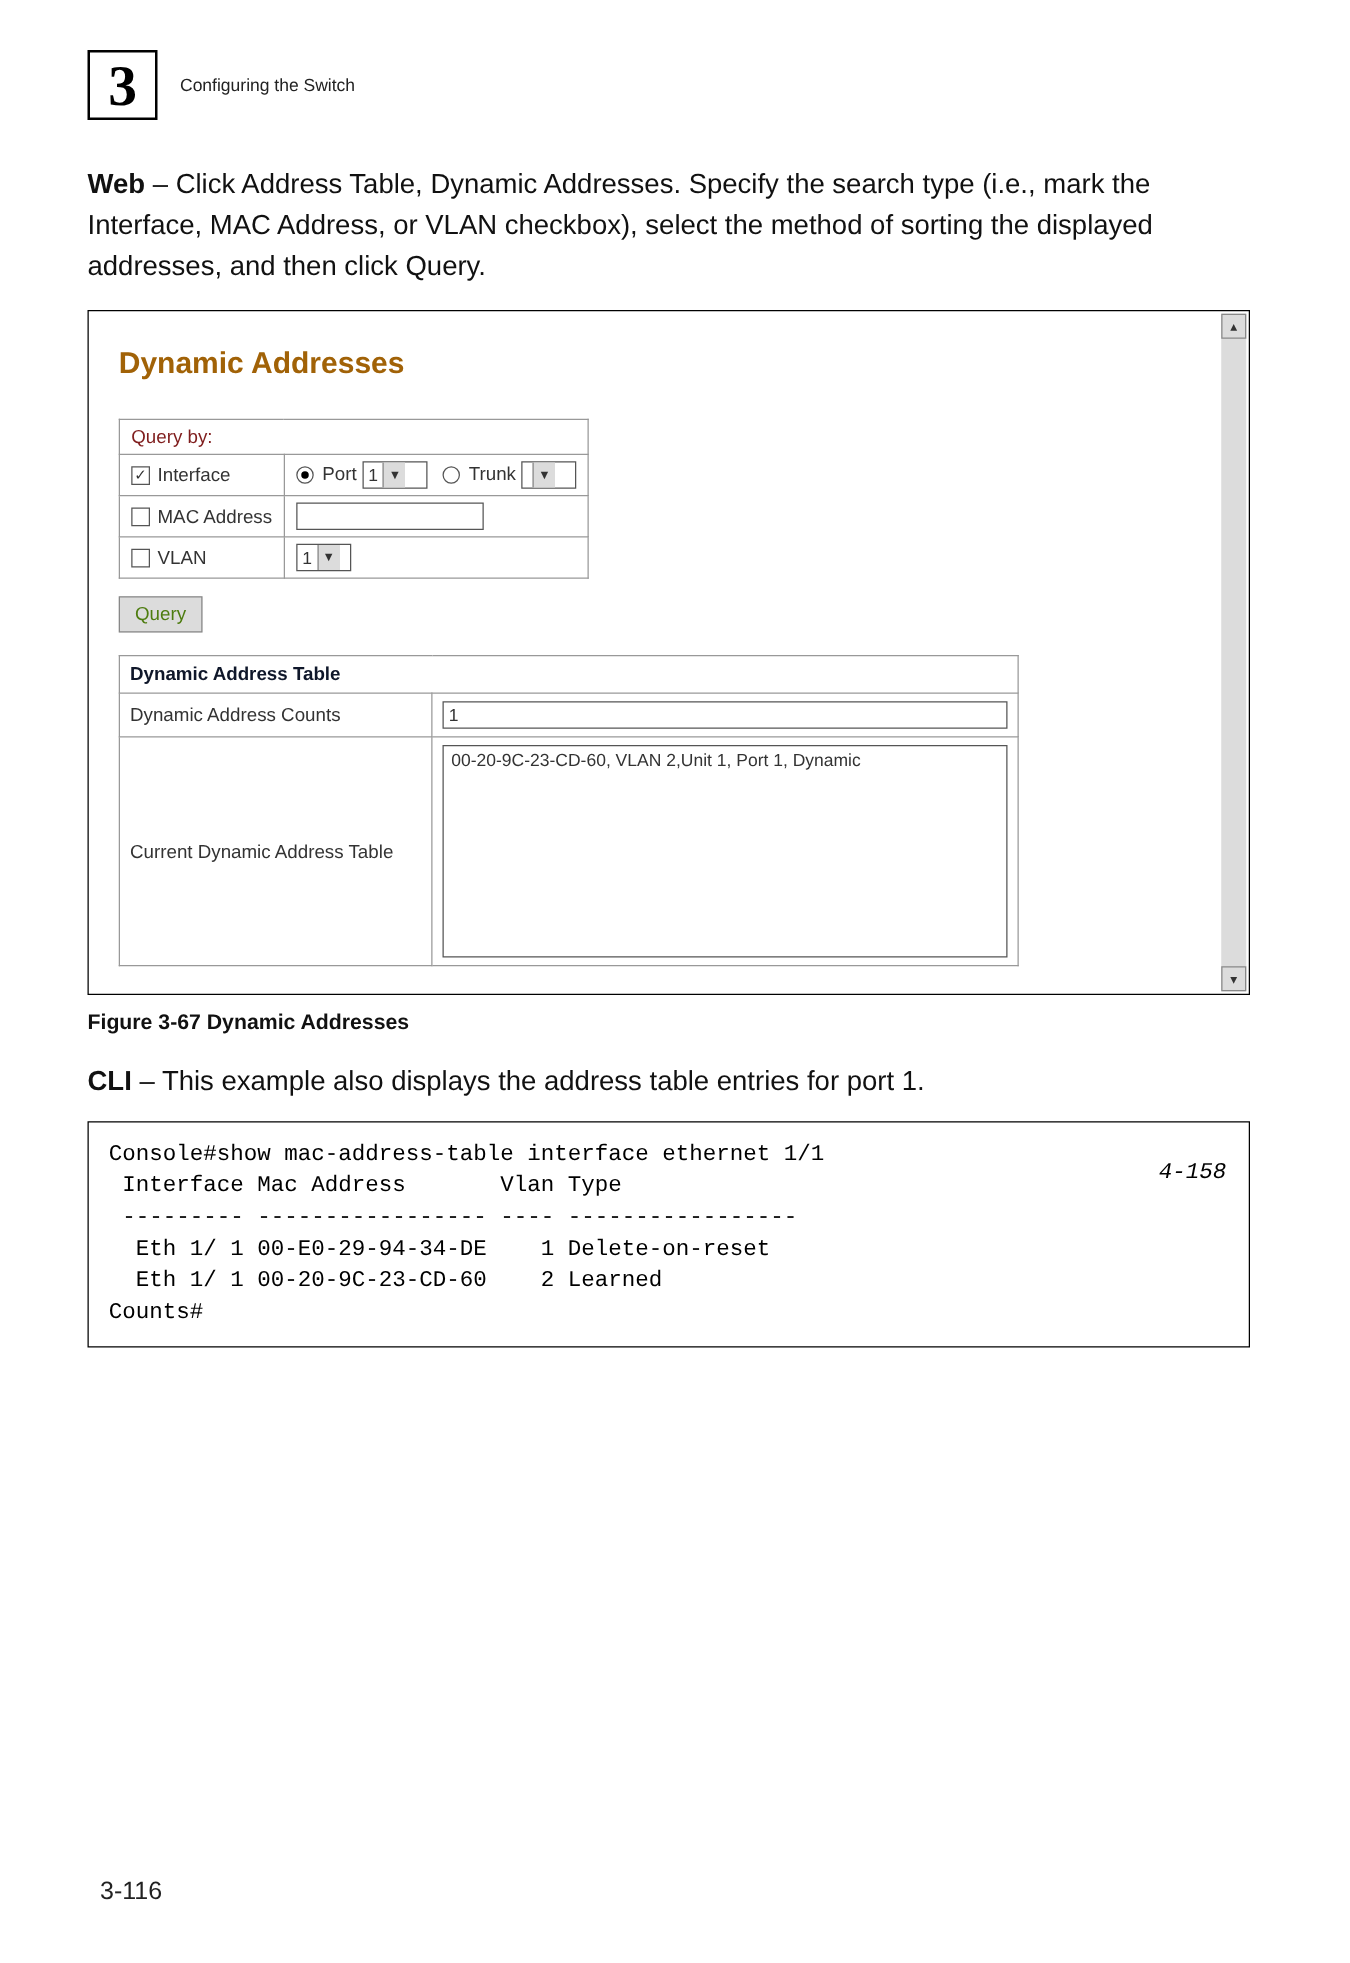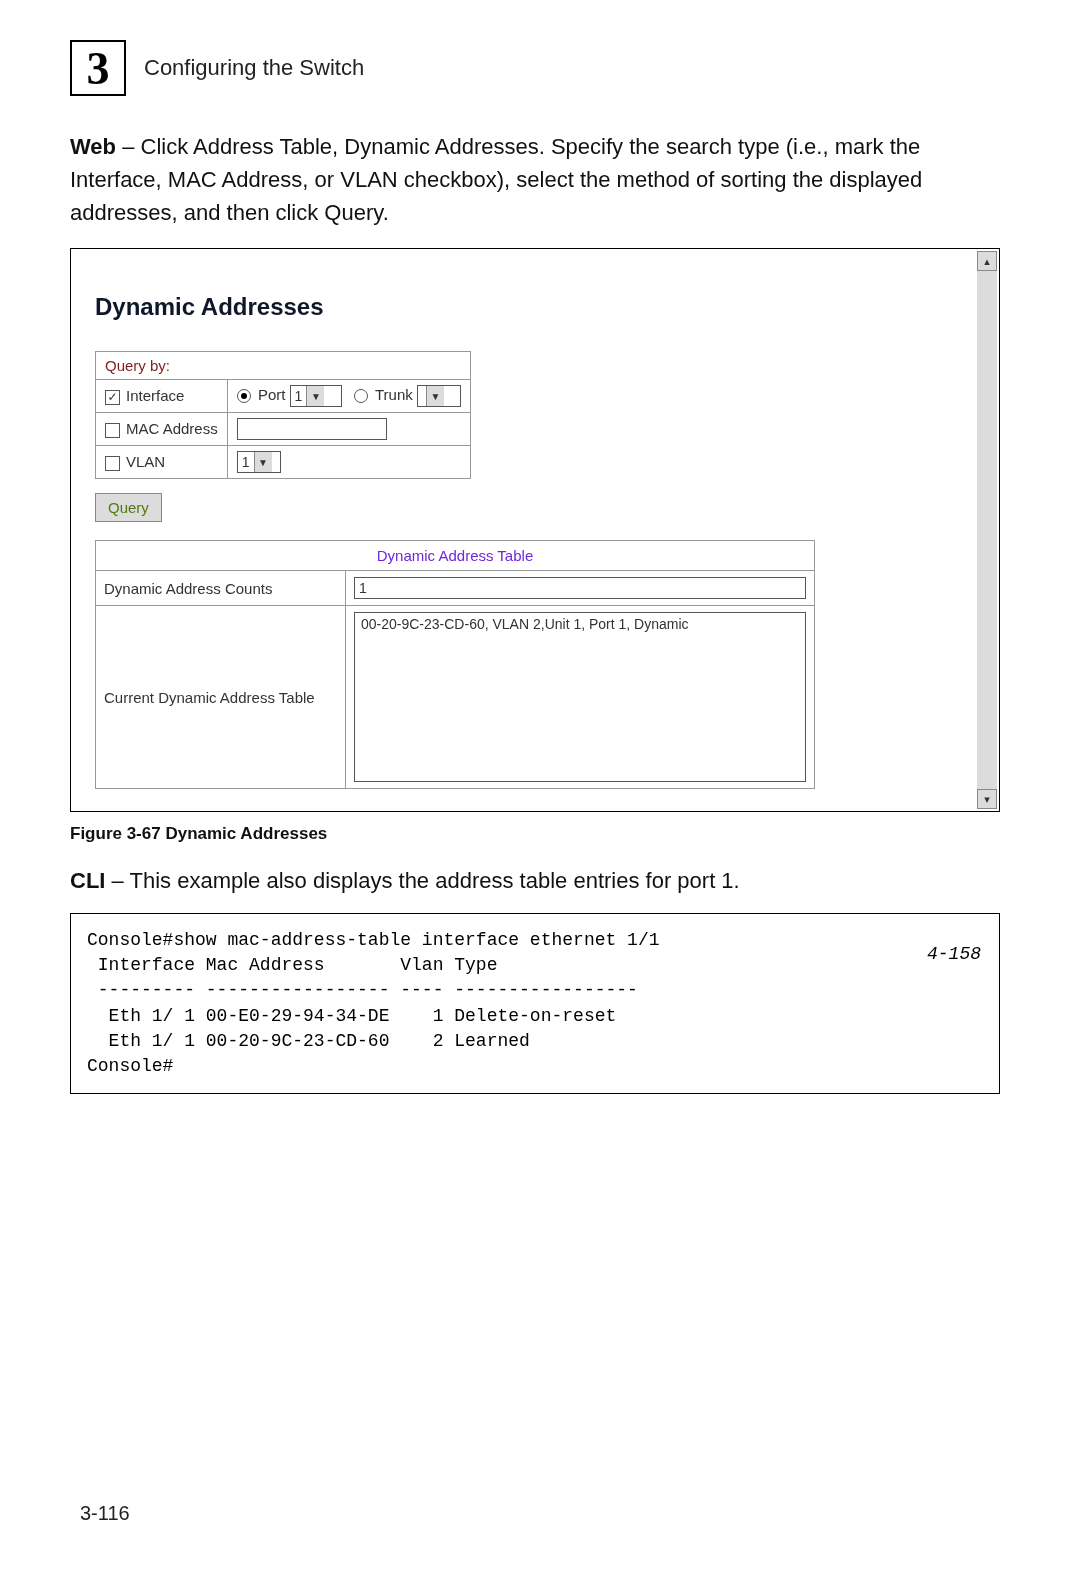--- a/index.html
+++ b/index.html
@@ -28,21 +28,21 @@
       display: flex;
       align-items: center;
       justify-content: center;
     }
     .chapter-badge span {
       font-size: 46px;
       font-weight: 900;
       font-family: Georgia, 'Times New Roman', serif;
     }
     .header-title {
-      font-size: 22px;
+      font-size: 14px;
       color: #222;
     }
     .body-para {
       font-size: 22px;
       line-height: 1.5;
       color: #111;
       margin-bottom: 19px;
     }
     .body-para b {
       font-weight: bold;
@@ -75,22 +75,21 @@
       font-size: 11px;
       color: #333;
     }
     .scroll-up { top: 0; }
     .scroll-down { bottom: 0; }
     .dyn-title {
       font-size: 24px;
       font-weight: bold;
       font-family: Verdana, sans-serif;
       margin-bottom: 30px;
-      color: #0f172a;
-      margin-top: 16px;
+      color: #a16207;
     }
     .query-table {
       border-collapse: collapse;
       margin-bottom: 14px;
     }
     .query-table td {
       border: 1px solid #999;
       padding: 5px 9px;
       font-size: 15px;
       color: #333;
@@ -181,23 +180,22 @@
     }
     .addr-table td {
       border: 1px solid #999;
       padding: 6px 8px;
       font-size: 15px;
       color: #333;
       font-family: Verdana, sans-serif;
       vertical-align: middle;
     }
     .addr-table td.hdr {
-      font-weight: normal;
-      color: #6d28d9;
-      text-align: center;
+      font-weight: bold;
+      color: #0f172a;
     }
     .list-widget {
       border: 1px solid #555;
       background: #fff;
       width: 100%;
       height: 22px;
       padding: 2px 4px;
       font-size: 14px;
       font-family: Verdana, sans-serif;
       position: relative;
@@ -349,15 +347,15 @@
 
 <p class="cli-para">
   <b>CLI</b><span> – This example also displays the address table entries for port 1.</span>
 </p>
 
 <div class="cli-box"><span class="cli-ref">4-158</span><span>Console#show mac-address-table interface ethernet 1/1</span>
 <span> Interface Mac Address       Vlan Type</span>
 <span> --------- ----------------- ---- -----------------</span>
 <span>  Eth 1/ 1 00-E0-29-94-34-DE    1 Delete-on-reset</span>
 <span>  Eth 1/ 1 00-20-9C-23-CD-60    2 Learned</span>
-<span>Console#</span></div>
+<span>Counts#</span></div>
 
 <div class="page-num">3-116</div>
 
 </body></html>

